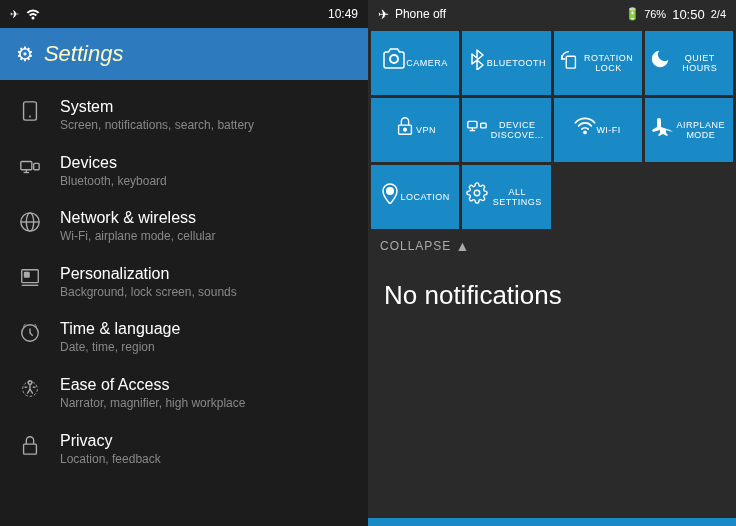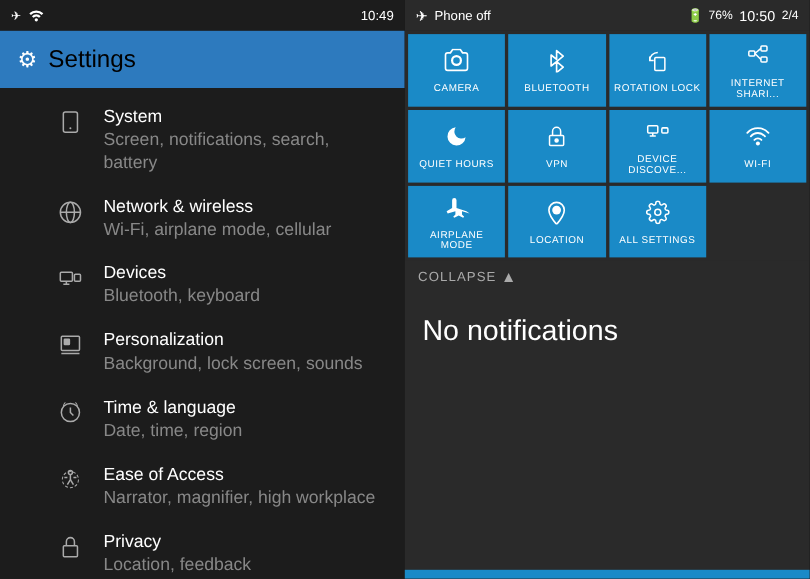--- a/index.html
+++ b/index.html
@@ -50,30 +50,30 @@
       gap: 10px;
       height: 52px;
     }
 
     .settings-gear {
       color: #fff;
       font-size: 20px;
     }
 
     .settings-title {
-      color: #000000;
+      color: #fef9c3;
       font-size: 22px;
       font-weight: 300;
+      font-style: italic;
     }
 
     .settings-list {
       flex: 1;
       overflow: hidden;
       padding: 8px 0;
-      margin-left: 34px;
     }
 
     .settings-item {
       display: flex;
       align-items: flex-start;
       padding: 10px 16px;
       gap: 16px;
       cursor: pointer;
     }
 
@@ -91,21 +91,21 @@
     }
 
     .settings-item-title {
       color: #fff;
       font-size: 16px;
       font-weight: 400;
     }
 
     .settings-item-subtitle {
       color: #888;
-      font-size: 16px;
+      font-size: 12px;
       margin-top: 2px;
       line-height: 1.3;
     }
 
     
     .right-panel {
       width: 368px;
       height: 526px;
       background: #2a2a2a;
       display: flex;
@@ -176,21 +176,21 @@
       display: grid;
       grid-template-columns: repeat(4, 1fr);
       gap: 3px;
       padding: 3px;
       background: #2a2a2a;
     }
 
     .qa-tile {
       background: #1a8ac7;
       display: flex;
-      flex-direction: column;
+      flex-direction: row;
       align-items: center;
       justify-content: center;
       padding: 8px 4px 6px;
       min-height: 64px;
       cursor: pointer;
       overflow: hidden;
     }
 
     .qa-tile-icon {
       color: #fff;
@@ -273,43 +273,43 @@
       </span>
       <div class="settings-item-text">
         <div class="settings-item-title">System</div>
         <div class="settings-item-subtitle">Screen, notifications, search, battery</div>
       </div>
     </div>
 
     <div class="settings-item">
       <span class="settings-item-icon">
         <svg width="22" height="22" viewBox="0 0 24 24" fill="none" stroke="#aaa" stroke-width="1.5">
-            <circle cx="12" cy="12" r="10"></circle>
-            <ellipse cx="12" cy="12" rx="4" ry="10"></ellipse>
-            <line x1="2" y1="12" x2="22" y2="12"></line>
-          </svg>
-      </span>
-      <div class="settings-item-text">
-        <div class="settings-item-title">Network &amp; wireless</div>
-        <div class="settings-item-subtitle">Wi-Fi, airplane mode, cellular</div>
-      </div>
-    </div>
-
-    <div class="settings-item">
-      <span class="settings-item-icon">
-        <svg width="22" height="22" viewBox="0 0 24 24" fill="none" stroke="#aaa" stroke-width="1.5">
             <rect x="2" y="6" width="12" height="9" rx="1"></rect>
             <rect x="16" y="8" width="6" height="7" rx="1"></rect>
             <line x1="8" y1="15" x2="8" y2="18"></line>
             <line x1="5" y1="18" x2="11" y2="18"></line>
           </svg>
       </span>
       <div class="settings-item-text">
         <div class="settings-item-title">Devices</div>
         <div class="settings-item-subtitle">Bluetooth, keyboard</div>
+      </div>
+    </div>
+
+    <div class="settings-item">
+      <span class="settings-item-icon">
+        <svg width="22" height="22" viewBox="0 0 24 24" fill="none" stroke="#aaa" stroke-width="1.5">
+            <circle cx="12" cy="12" r="10"></circle>
+            <ellipse cx="12" cy="12" rx="4" ry="10"></ellipse>
+            <line x1="2" y1="12" x2="22" y2="12"></line>
+          </svg>
+      </span>
+      <div class="settings-item-text">
+        <div class="settings-item-title">Network &amp; wireless</div>
+        <div class="settings-item-subtitle">Wi-Fi, airplane mode, cellular</div>
       </div>
     </div>
 
     <div class="settings-item">
       <span class="settings-item-icon">
         <svg width="22" height="22" viewBox="0 0 24 24" fill="none" stroke="#aaa" stroke-width="1.5">
             <rect x="3" y="3" width="18" height="14" rx="1"></rect>
             <rect x="6" y="6" width="5" height="5" rx="0.5" fill="#aaa"></rect>
             <line x1="3" y1="20" x2="21" y2="20"></line>
           </svg>
@@ -411,32 +411,20 @@
       <span class="qa-tile-icon">
         <svg width="22" height="22" viewBox="0 0 24 24" fill="none" stroke="white" stroke-width="1.5">
             <path d="M4 12a8 8 0 018-8"></path>
             <polyline points="4 8 4 12 8 12"></polyline>
             <rect x="9" y="9" width="10" height="13" rx="1" fill="none" stroke="white" stroke-width="1.5"></rect>
           </svg>
       </span>
       <span class="qa-tile-label">ROTATION LOCK</span>
     </div>
 
-    <div class="qa-tile">
-      <span class="qa-tile-icon">
-        <svg width="22" height="22" viewBox="0 0 24 24" fill="none" stroke="white" stroke-width="1.5">
-            <rect x="3" y="8" width="6" height="5" rx="1"></rect>
-            <rect x="15" y="3" width="6" height="5" rx="1"></rect>
-            <rect x="15" y="14" width="6" height="5" rx="1"></rect>
-            <line x1="9" y1="10.5" x2="15" y2="5.5"></line>
-            <line x1="9" y1="10.5" x2="15" y2="16.5"></line>
-          </svg>
-      </span>
-      <span class="qa-tile-label">INTERNET SHARI...</span>
-    </div>
 
 
     <div class="qa-tile">
       <span class="qa-tile-icon">
         <svg width="22" height="22" viewBox="0 0 24 24" fill="white">
             <path d="M21 12.79A9 9 0 1111.21 3 7 7 0 0021 12.79z"></path>
           </svg>
       </span>
       <span class="qa-tile-label">QUIET HOURS</span>
     </div>

